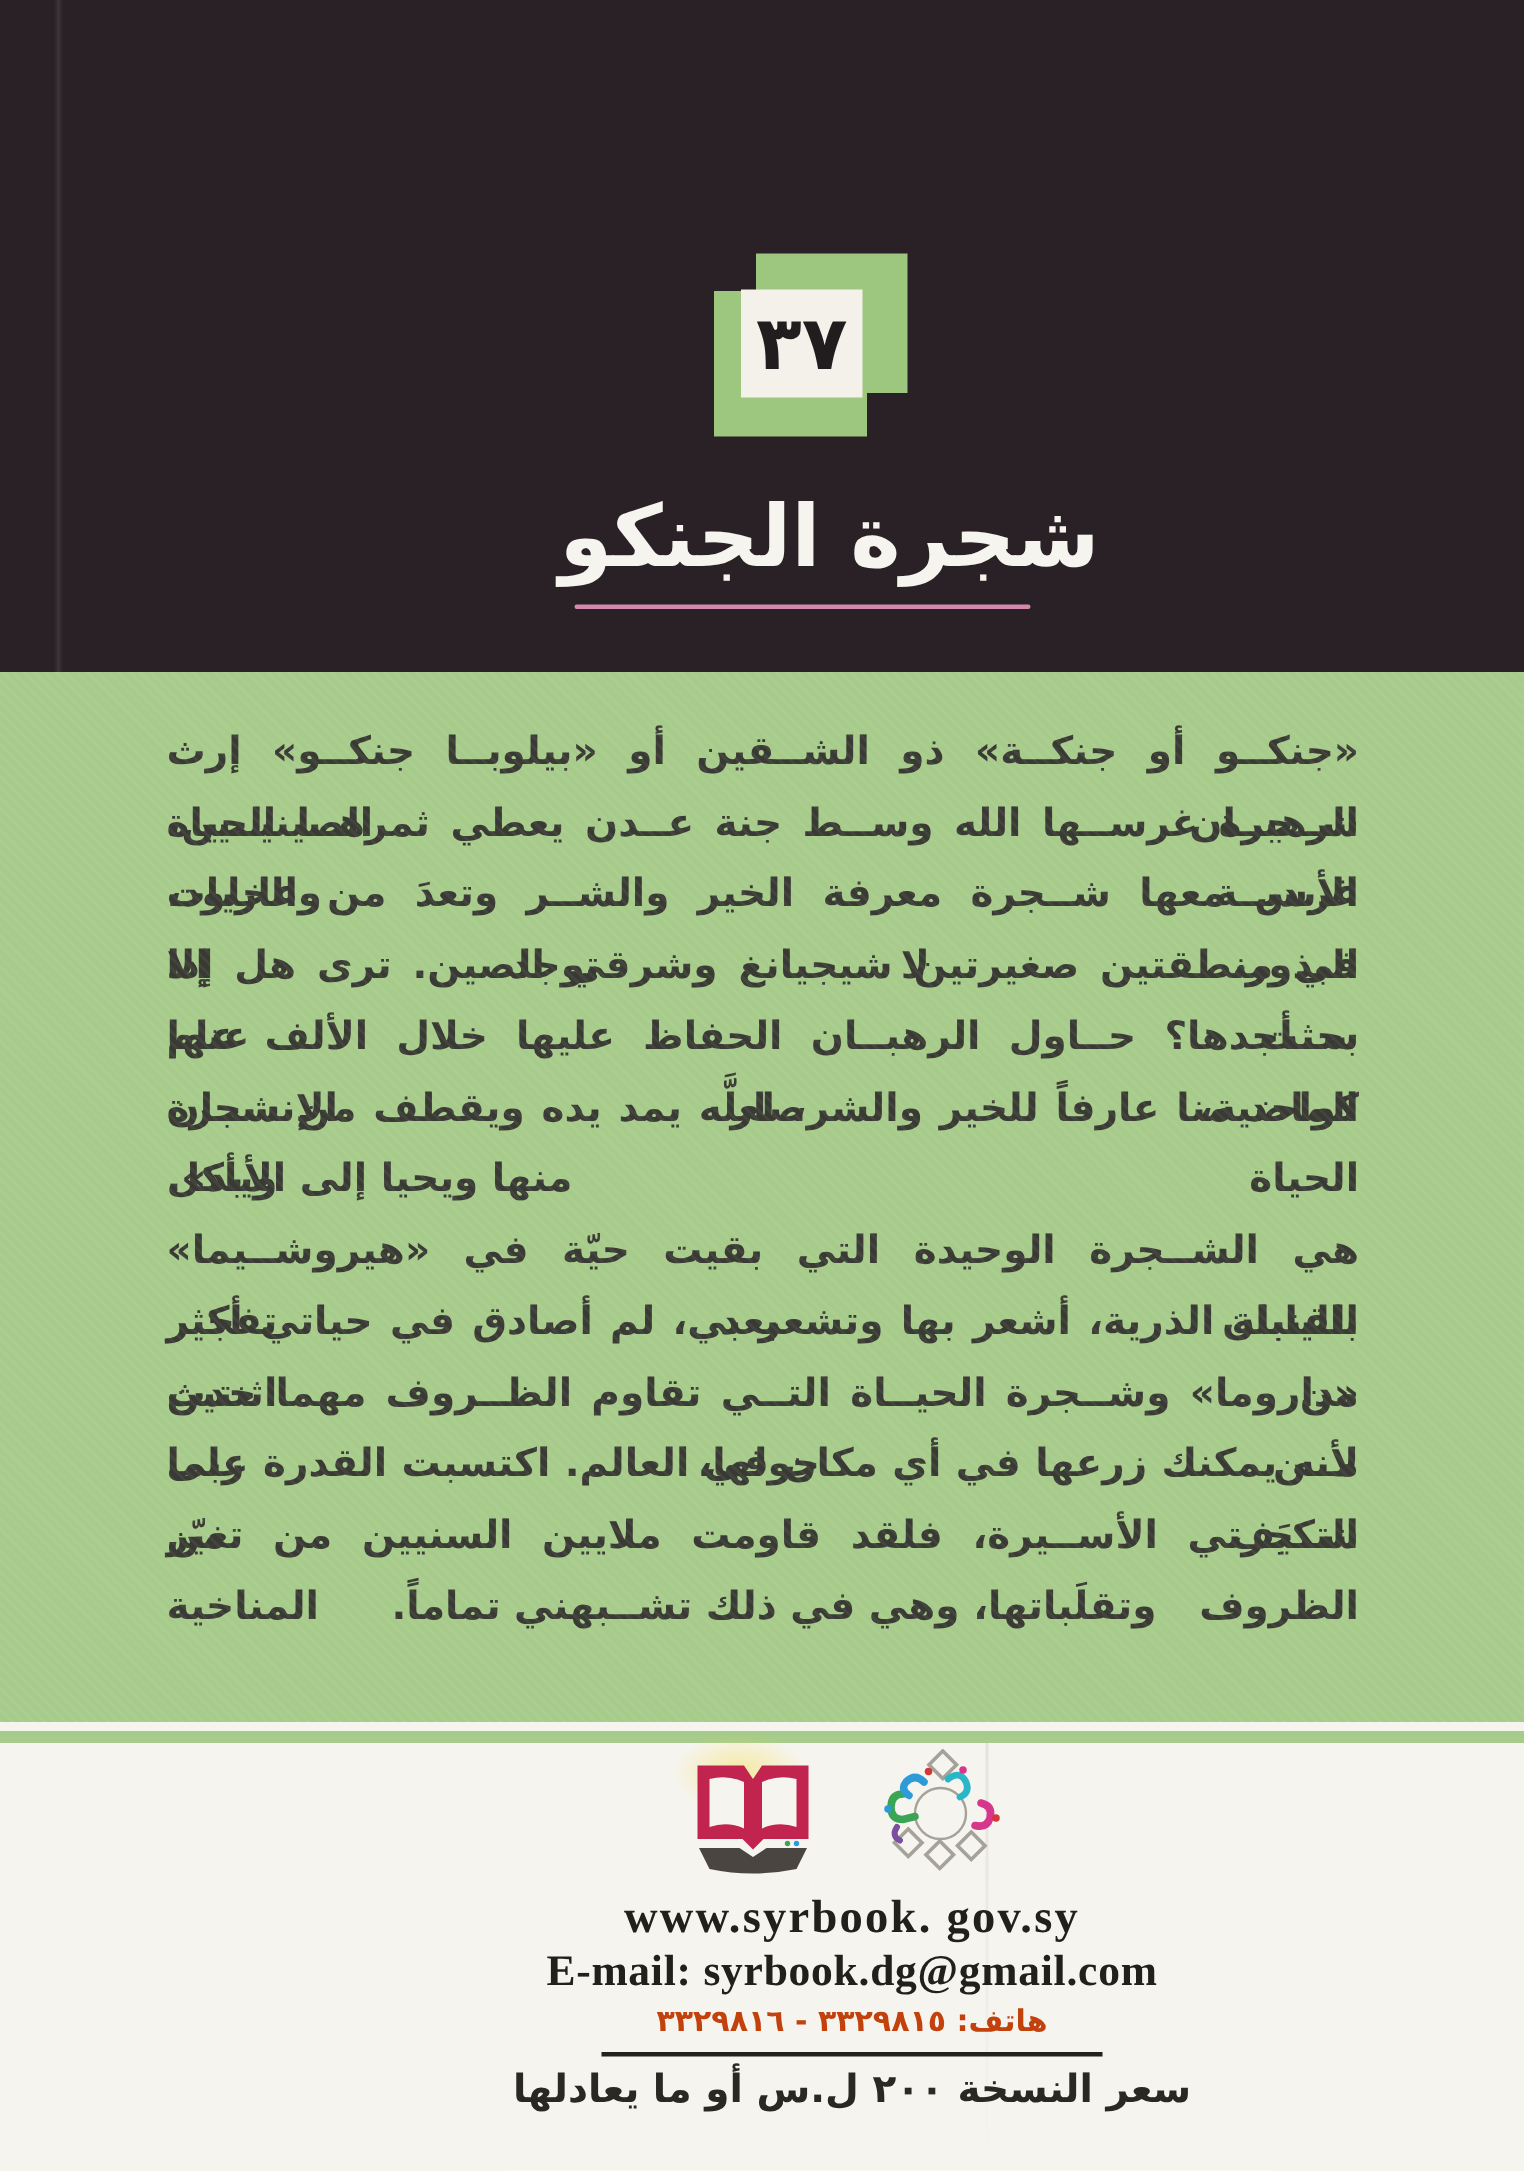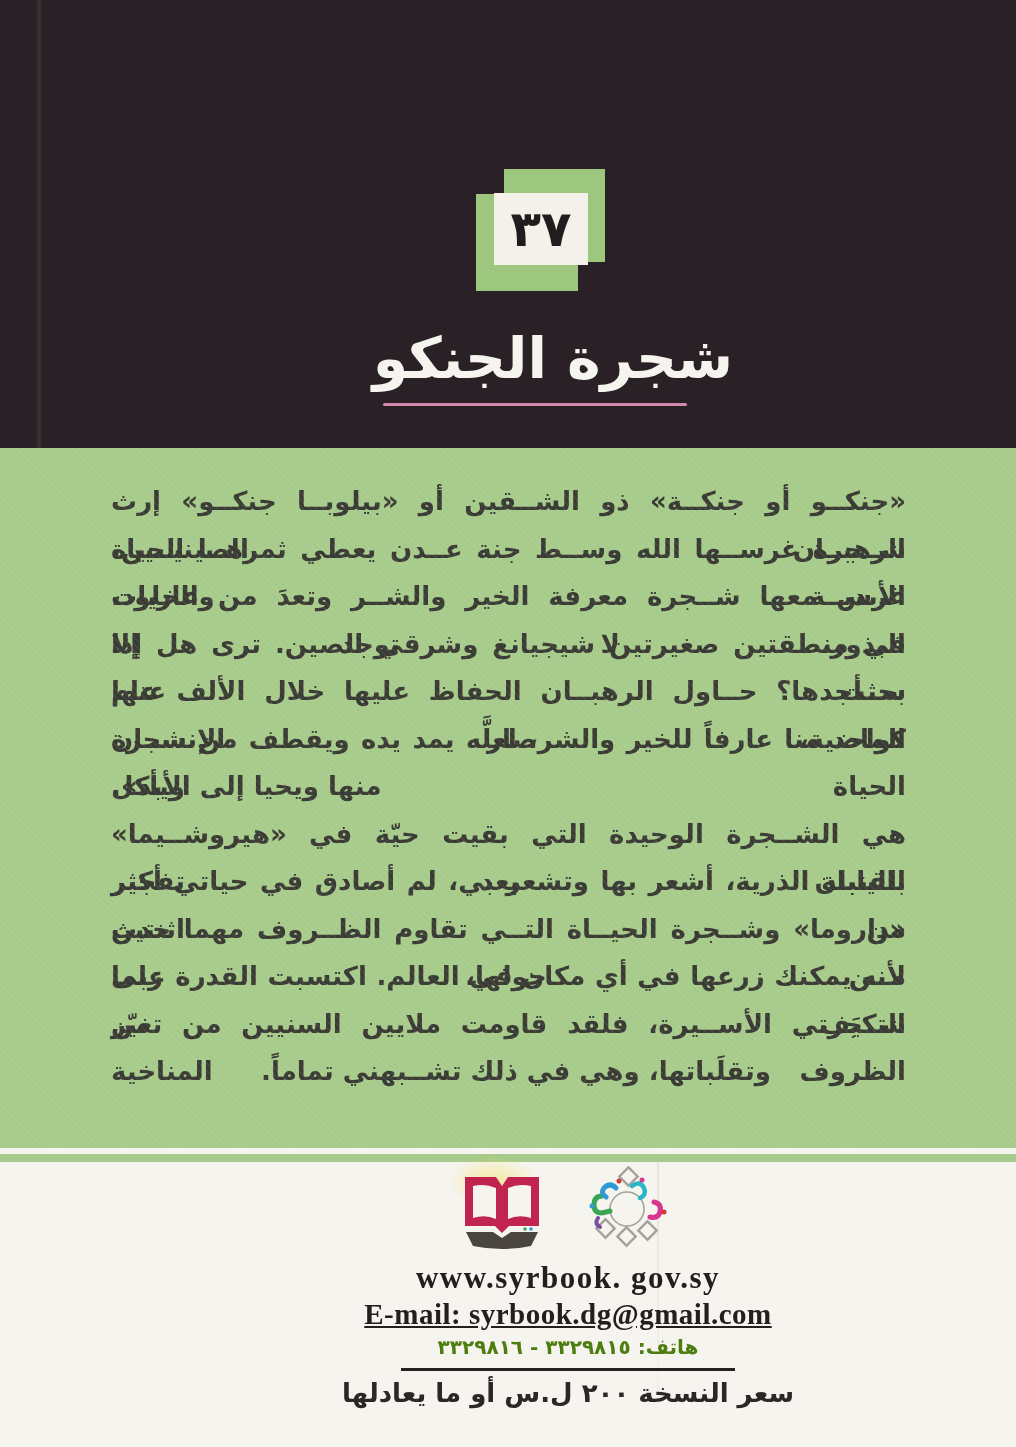--- a/index.html
+++ b/index.html
@@ -15,21 +15,21 @@
   }
   .spine-crease{
     position:absolute; left:36px; top:0; width:6px; height:448px;
     background:linear-gradient(to right, rgba(255,255,255,0), rgba(255,255,255,.09), rgba(255,255,255,0));
   }
   
   .sq{position:absolute;}
   .sq-green-tr{left:504px; top:169px; width:101px; height:93px; background:#9dc67e;}
   .sq-green-bl{left:476px; top:194px; width:102px; height:97px; background:#9dc67e;}
   .sq-white{
-    left:494px; top:193px; width:94px; height:72px; background:#f3f1ea;
+    left:494px; top:193px; width:81px; height:72px; background:#f3f1ea;
     display:flex; align-items:center; justify-content:center;
     font-size:50px; font-weight:bold; color:#211d1f; line-height:1;
   }
   .cover-title{
     position:absolute; left:0; right:0; top:324px; padding-left:90px;
     text-align:center; color:#f6f4ee; font-size:57px; font-weight:bold;
     letter-spacing:1px; line-height:1.2;
   }
   .title-underline{
     position:absolute; left:383px; top:403px; width:304px; height:3px;
@@ -73,23 +73,23 @@
   .logos{
     display:flex; align-items:flex-end; justify-content:center; gap:20px; height:86px;
   }
   .website{
     margin-top:4px;
     font-family:"Liberation Serif", serif; font-weight:bold;
     font-size:31px; letter-spacing:1.5px; color:#22201d;
   }
   .email{
     font-family:"Liberation Serif", serif; font-weight:bold;
-    font-size:29px; letter-spacing:.5px; color:#22201d; margin-top:2px;text-decoration:underline;
+    font-size:29px; letter-spacing:.5px; color:#22201d; margin-top:2px;
   }
-  .phone{ direction:rtl; font-size:20px; font-weight:bold; margin-top:4px; color:#4d7c0f;}
+  .phone{ direction:rtl; font-size:20px; font-weight:bold; margin-top:4px; color:#c2410c;}
   .publisher{ direction:rtl; font-size:22px; font-weight:bold; margin-top:2px; color:#2a2825;}
   .rule{ width:334px; height:3px; background:#24221f; margin:9px auto 7px;}
   .price{ direction:rtl; font-size:26px; font-weight:bold; color:#2a2825;}
   .footer-crease{
     position:absolute; left:657px; top:1162px; width:2px; height:285px;
     background:linear-gradient(to bottom, rgba(0,0,0,.07), rgba(0,0,0,0));
     pointer-events:none;
   }
 </style>
 </head>

